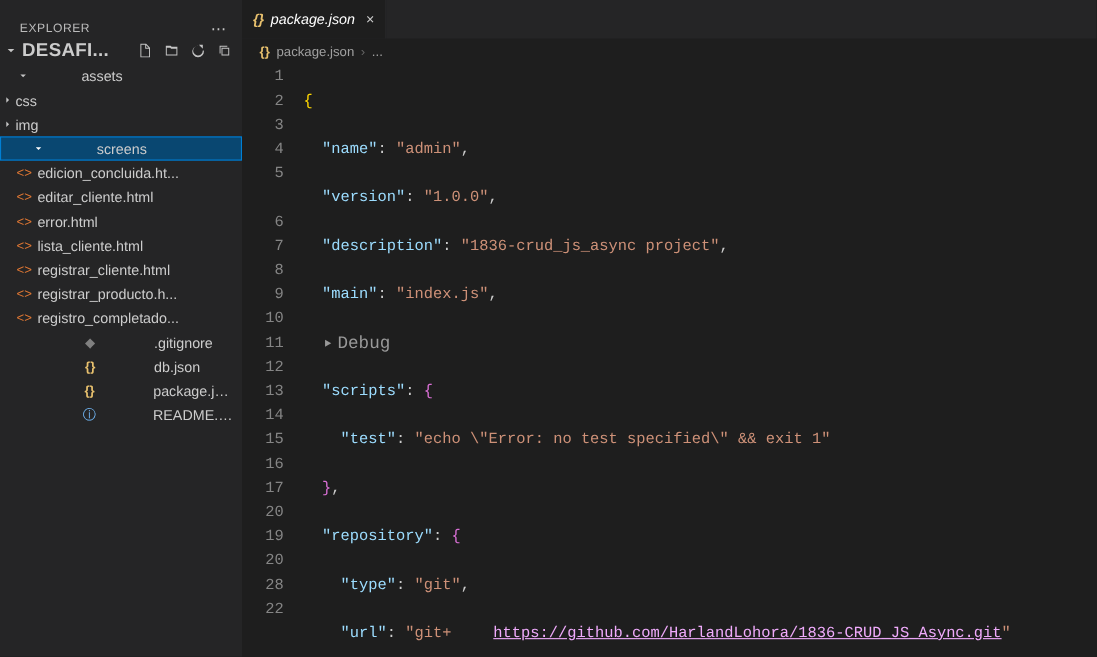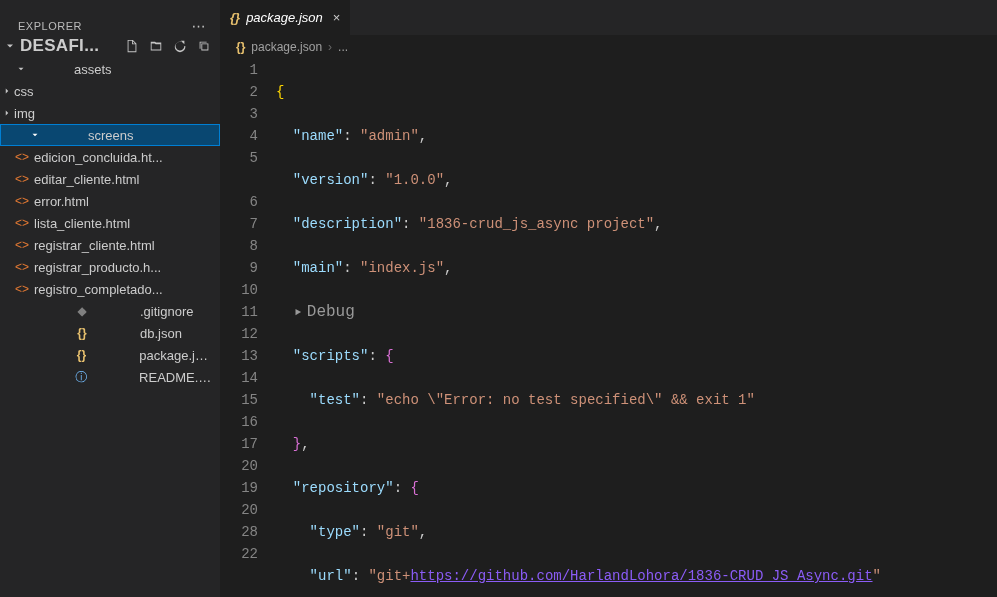--- a/index.html
+++ b/index.html
@@ -109,21 +109,21 @@
     width: 56px;
   }
   .gutter .ln { height: 22px; }
   .code { flex: 1; white-space: pre; padding-right: 20px; }
   .line { height: 22px; }
   .tok-brace { color: #ffd700; }
   .tok-brace2 { color: #da70d6; }
   .tok-key { color: #9cdcfe; }
   .tok-str { color: #ce9178; }
   .tok-punc { color: #cccccc; }
-  .tok-url { color: #8b5cf6; text-decoration: underline; }
+  .tok-url { color: #f0abfc; text-decoration: underline; margin-left: 38px; }
   .debug-lens { color: #999999; font-size: 16px; display: inline-flex; align-items: center; gap: 4px; }
   svg { display: block; }
 </style>
 </head>
 <body>
 
 <div class="sidebar">
   <div class="explorer-header">
     <span class="explorer-title">EXPLORER</span>
     <span class="dots">⋯</span>

